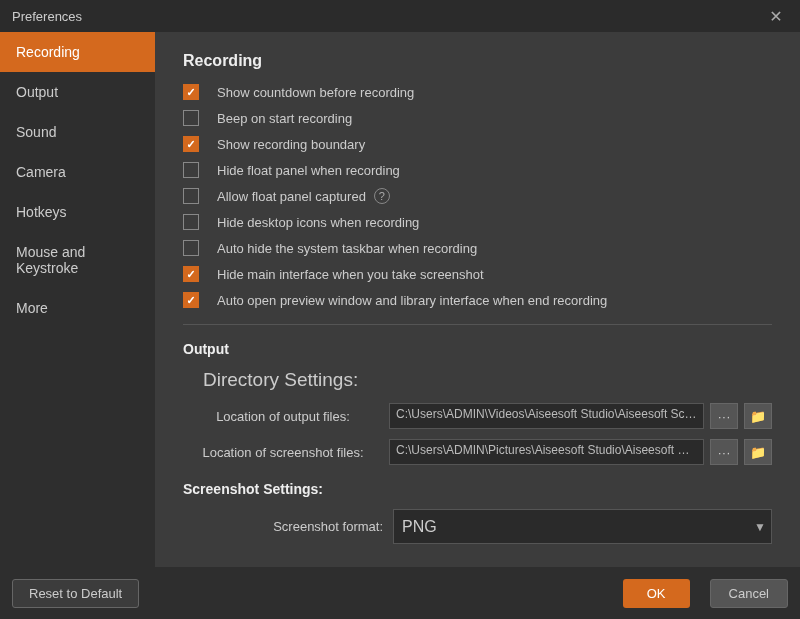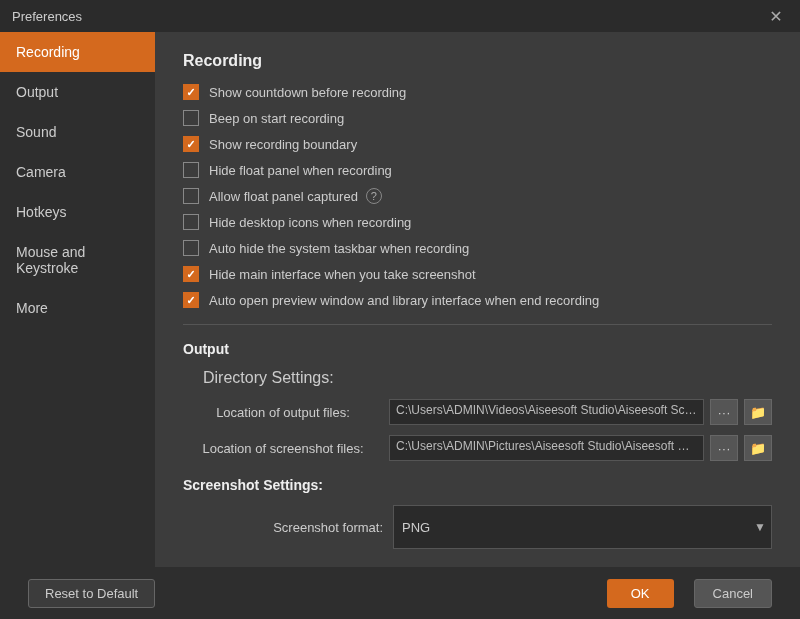--- a/index.html
+++ b/index.html
@@ -83,21 +83,21 @@
     .section-title {
       font-size: 16px;
       font-weight: bold;
       color: #eee;
       margin-bottom: 14px;
     }
     .checkbox-row {
       display: flex;
       align-items: center;
       margin-bottom: 10px;
-      gap: 10px;
+      gap: 18px;
     }
     .checkbox-box {
       width: 16px;
       height: 16px;
       border: 1px solid #888;
       background: #3c3c3c;
       display: flex;
       align-items: center;
       justify-content: center;
       flex-shrink: 0;
@@ -138,21 +138,21 @@
       margin: 16px 0;
     }
     .output-section { margin-top: 4px; }
     .subsection-title {
       font-size: 14px;
       font-weight: bold;
       color: #eee;
       margin-bottom: 12px;
     }
     .directory-label {
-      font-size: 16px;
+      font-size: 19px;
       color: #ccc;
       margin-bottom: 12px;
       margin-left: 20px;
     }
     .file-row {
       display: flex;
       align-items: center;
       margin-bottom: 10px;
       gap: 6px;
     }
@@ -216,41 +216,41 @@
     .select-wrapper {
       flex: 1;
       position: relative;
     }
     .select-wrapper select {
       width: 100%;
       background: #2a2a2a;
       border: 1px solid #555;
       color: #ccc;
       padding: 3px 28px 3px 8px;
-      height: 44px;
-      font-size: 13px;
+      height: 35px;
+      font-size: 16px;
       appearance: none;
       cursor: pointer;
     }
     .select-arrow {
       position: absolute;
       right: 6px;
       top: 50%;
       transform: translateY(-50%);
       color: #aaa;
       pointer-events: none;
       font-size: 12px;
     }
     .footer {
       height: 52px;
       background: #2e2e2e;
       display: flex;
       align-items: center;
       justify-content: space-between;
-      padding: 0 28px;
+      padding: 0 12px;
       flex-shrink: 0;
     }
     .reset-btn {
       background: #3c3c3c;
       border: 1px solid #666;
       color: #ccc;
       padding: 6px 16px;
       cursor: pointer;
       font-size: 13px;
       border-radius: 3px;

